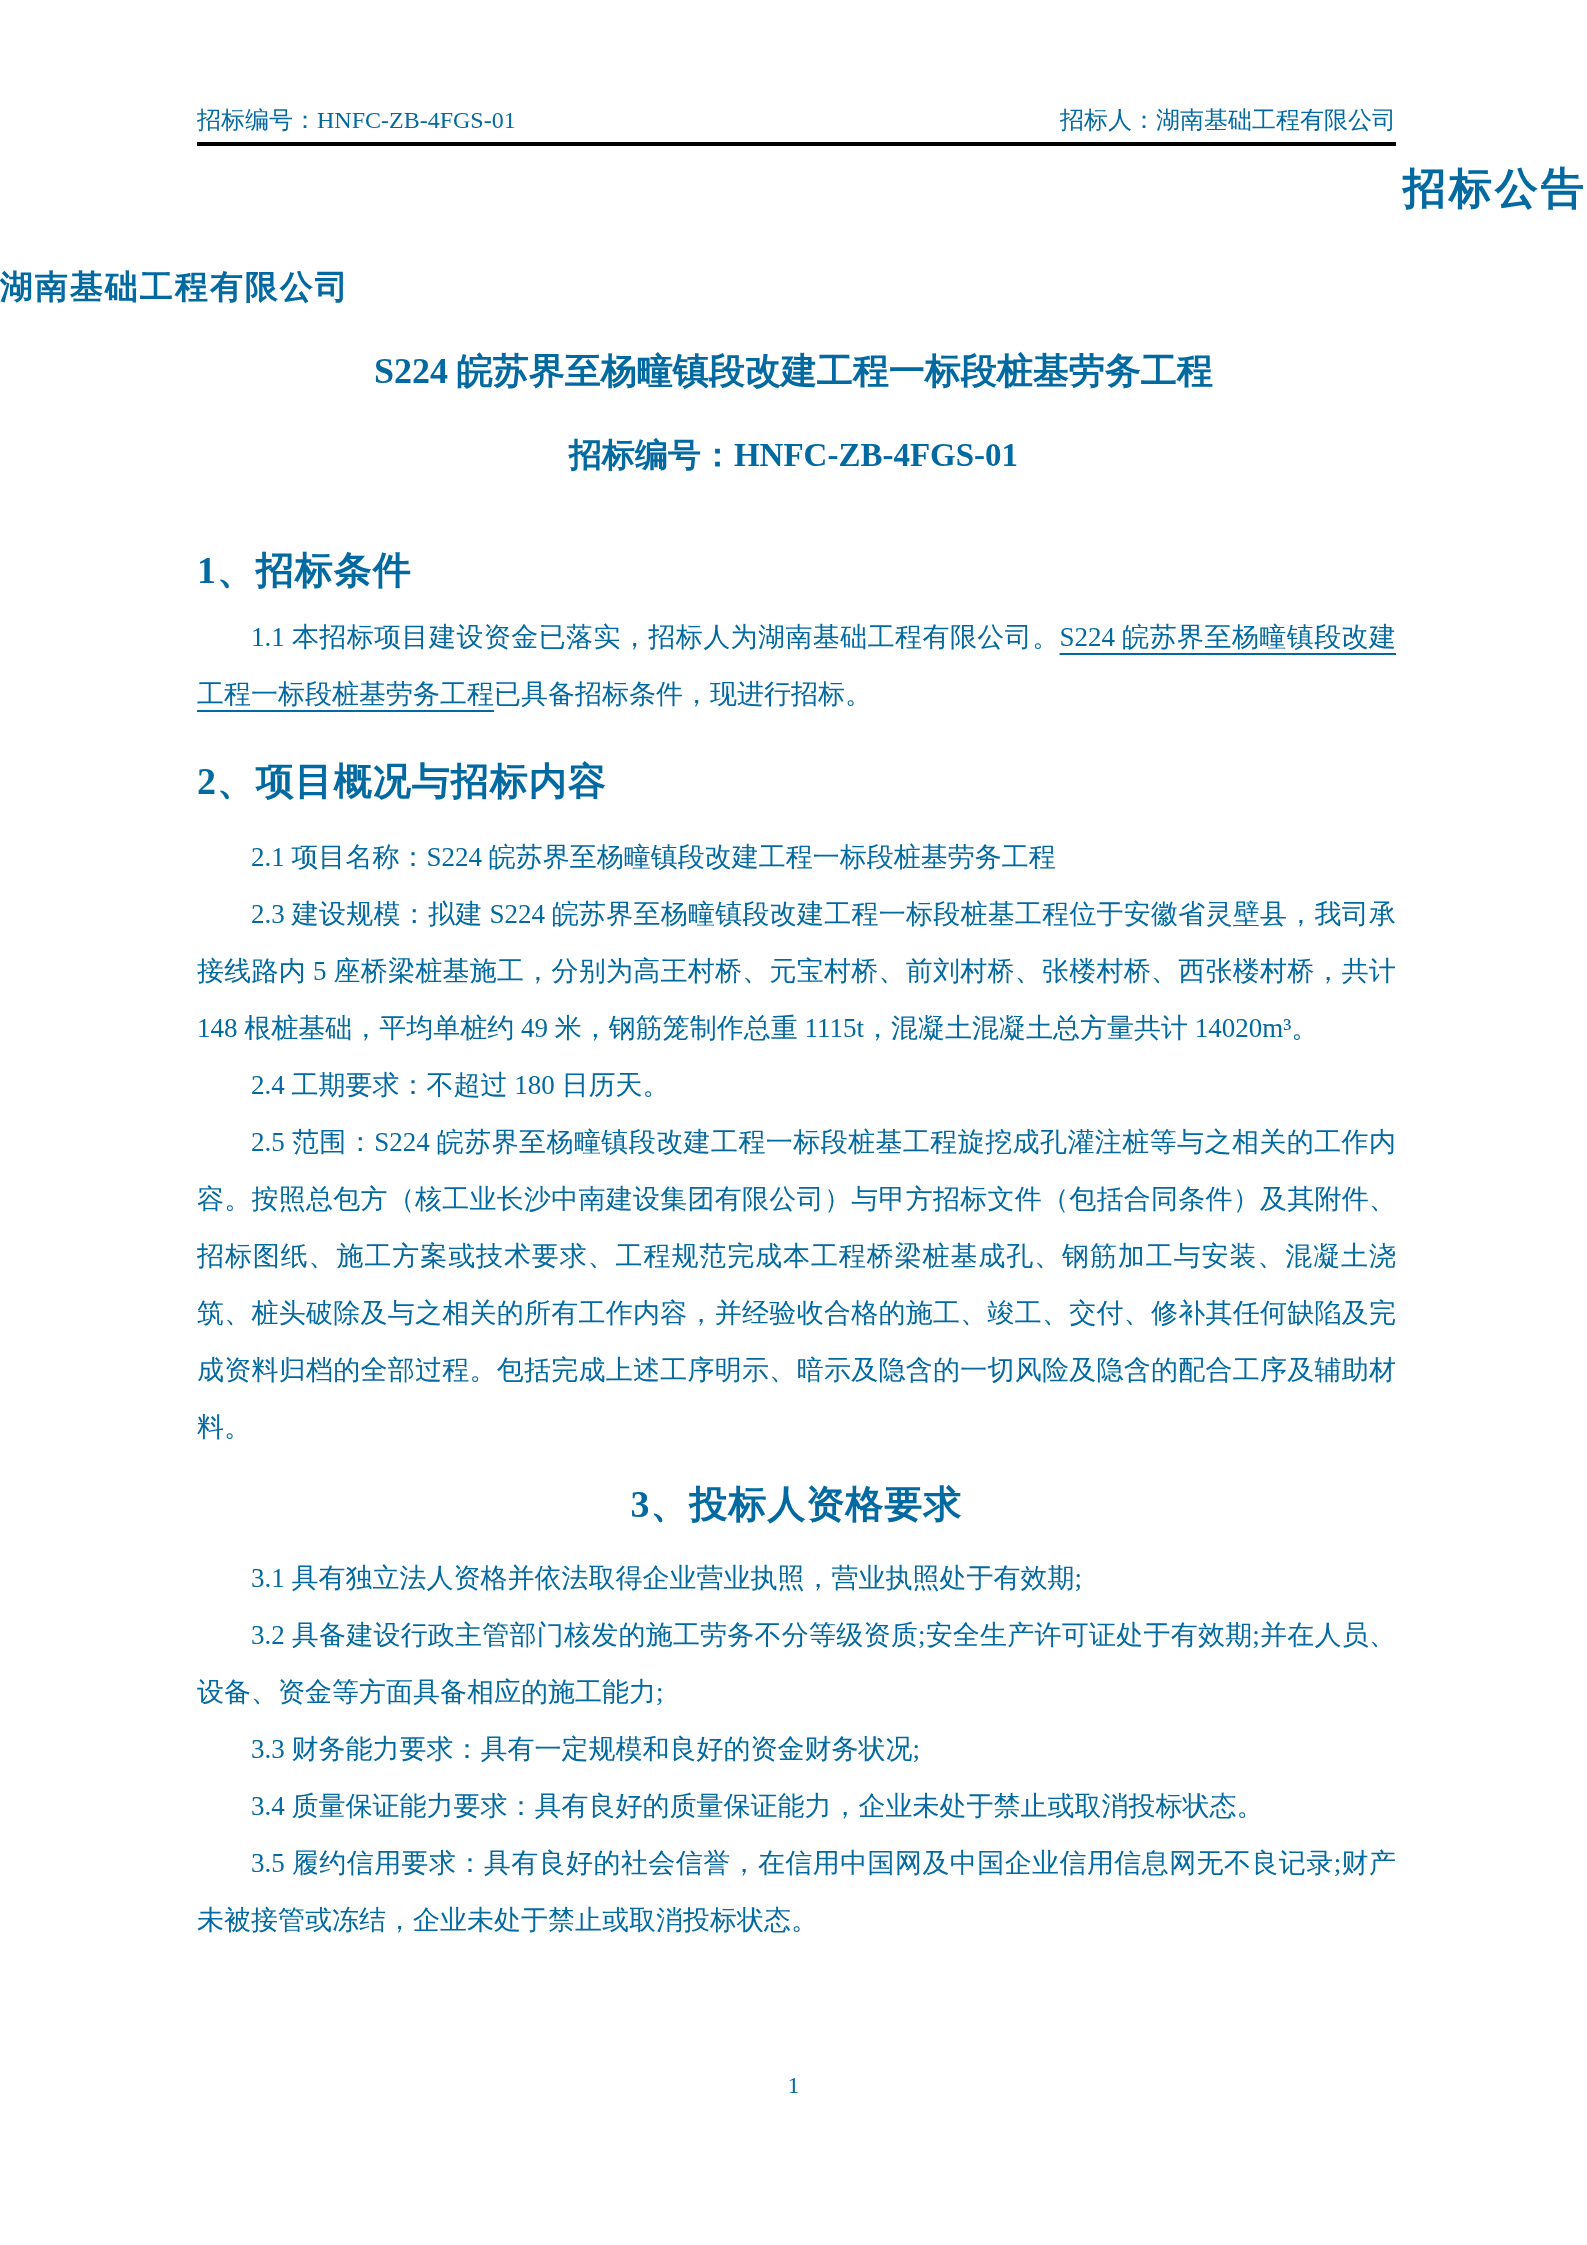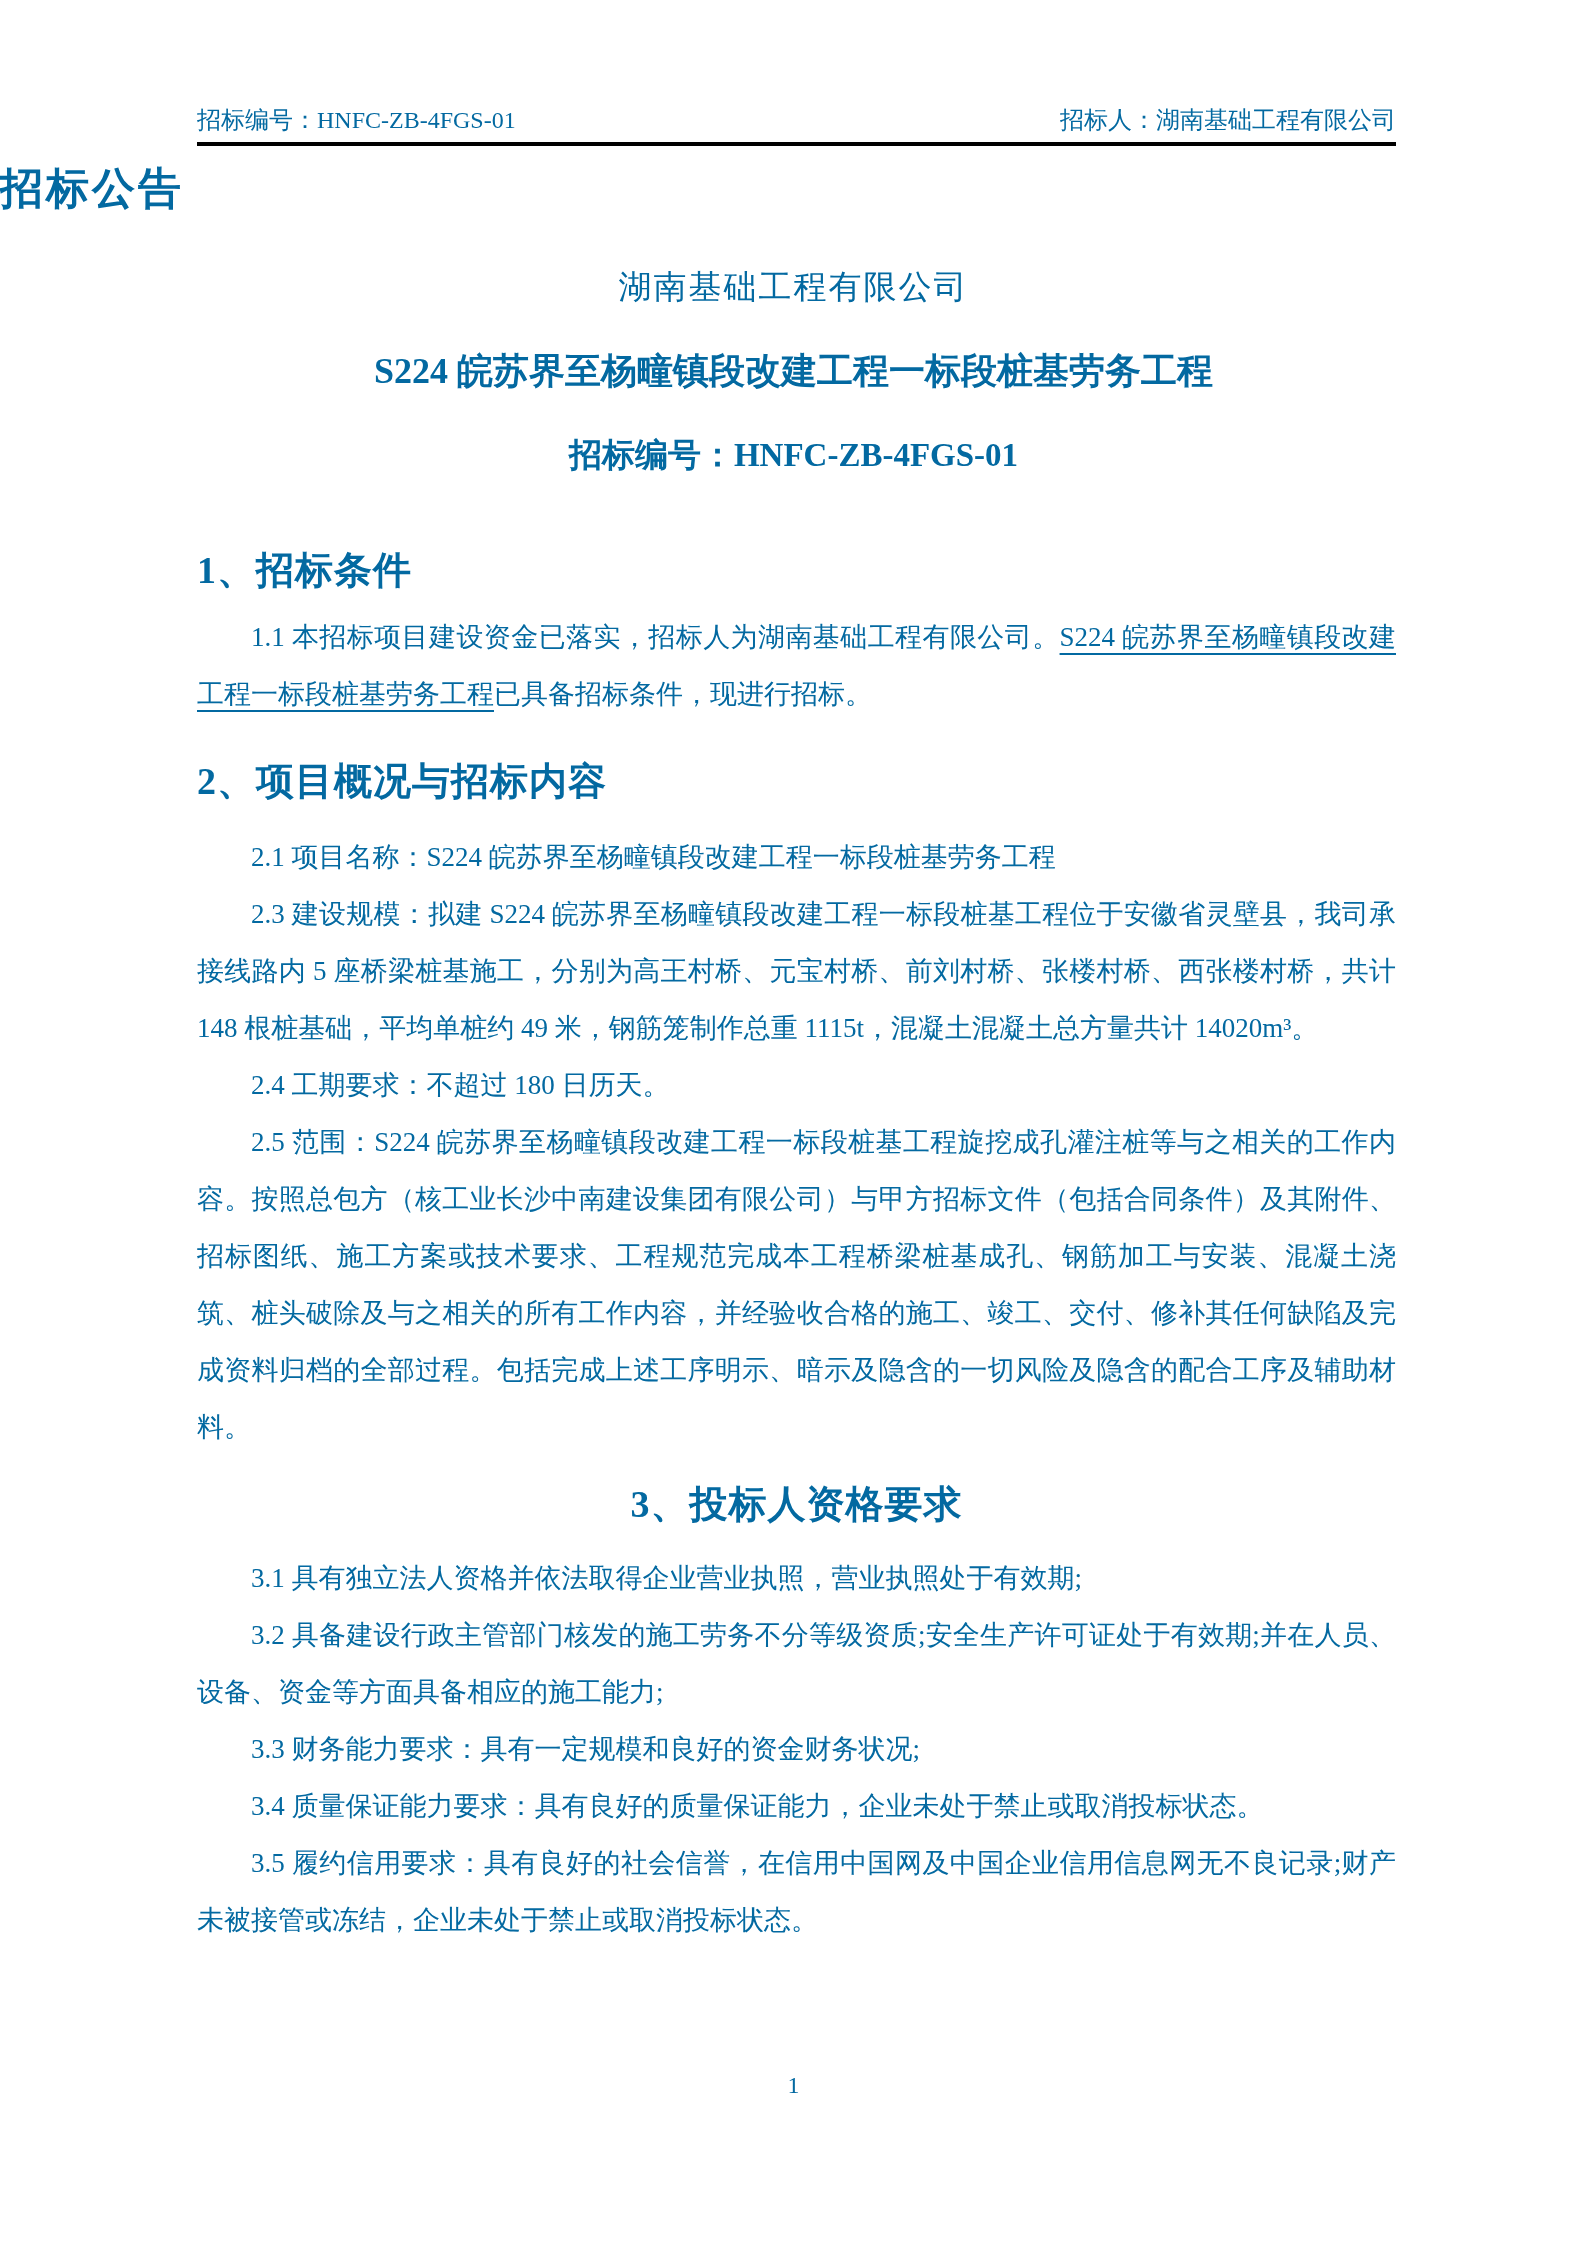--- a/index.html
+++ b/index.html
@@ -23,30 +23,29 @@
   .header-row {
     display: flex;
     justify-content: space-between;
     align-items: flex-end;
     border-bottom: 4px solid #000000;
     padding-bottom: 7px;
     font-size: 24px;
     line-height: 1.2;
   }
   .title-main {
-    text-align: left;
+    text-align: right;
     font-size: 43px;
     font-weight: bold;
     margin-top: 14px;
     letter-spacing: 3px;
   }
   .title-company {
-    text-align: center;
     font-size: 33px;
-    font-weight: normal;
+    font-weight: bold;
     margin-top: 47px;
     letter-spacing: 2px;
   }
   .title-project {
     text-align: center;
     font-size: 36px;
     font-weight: bold;
     margin-top: 37px;
   }
   .title-number {

